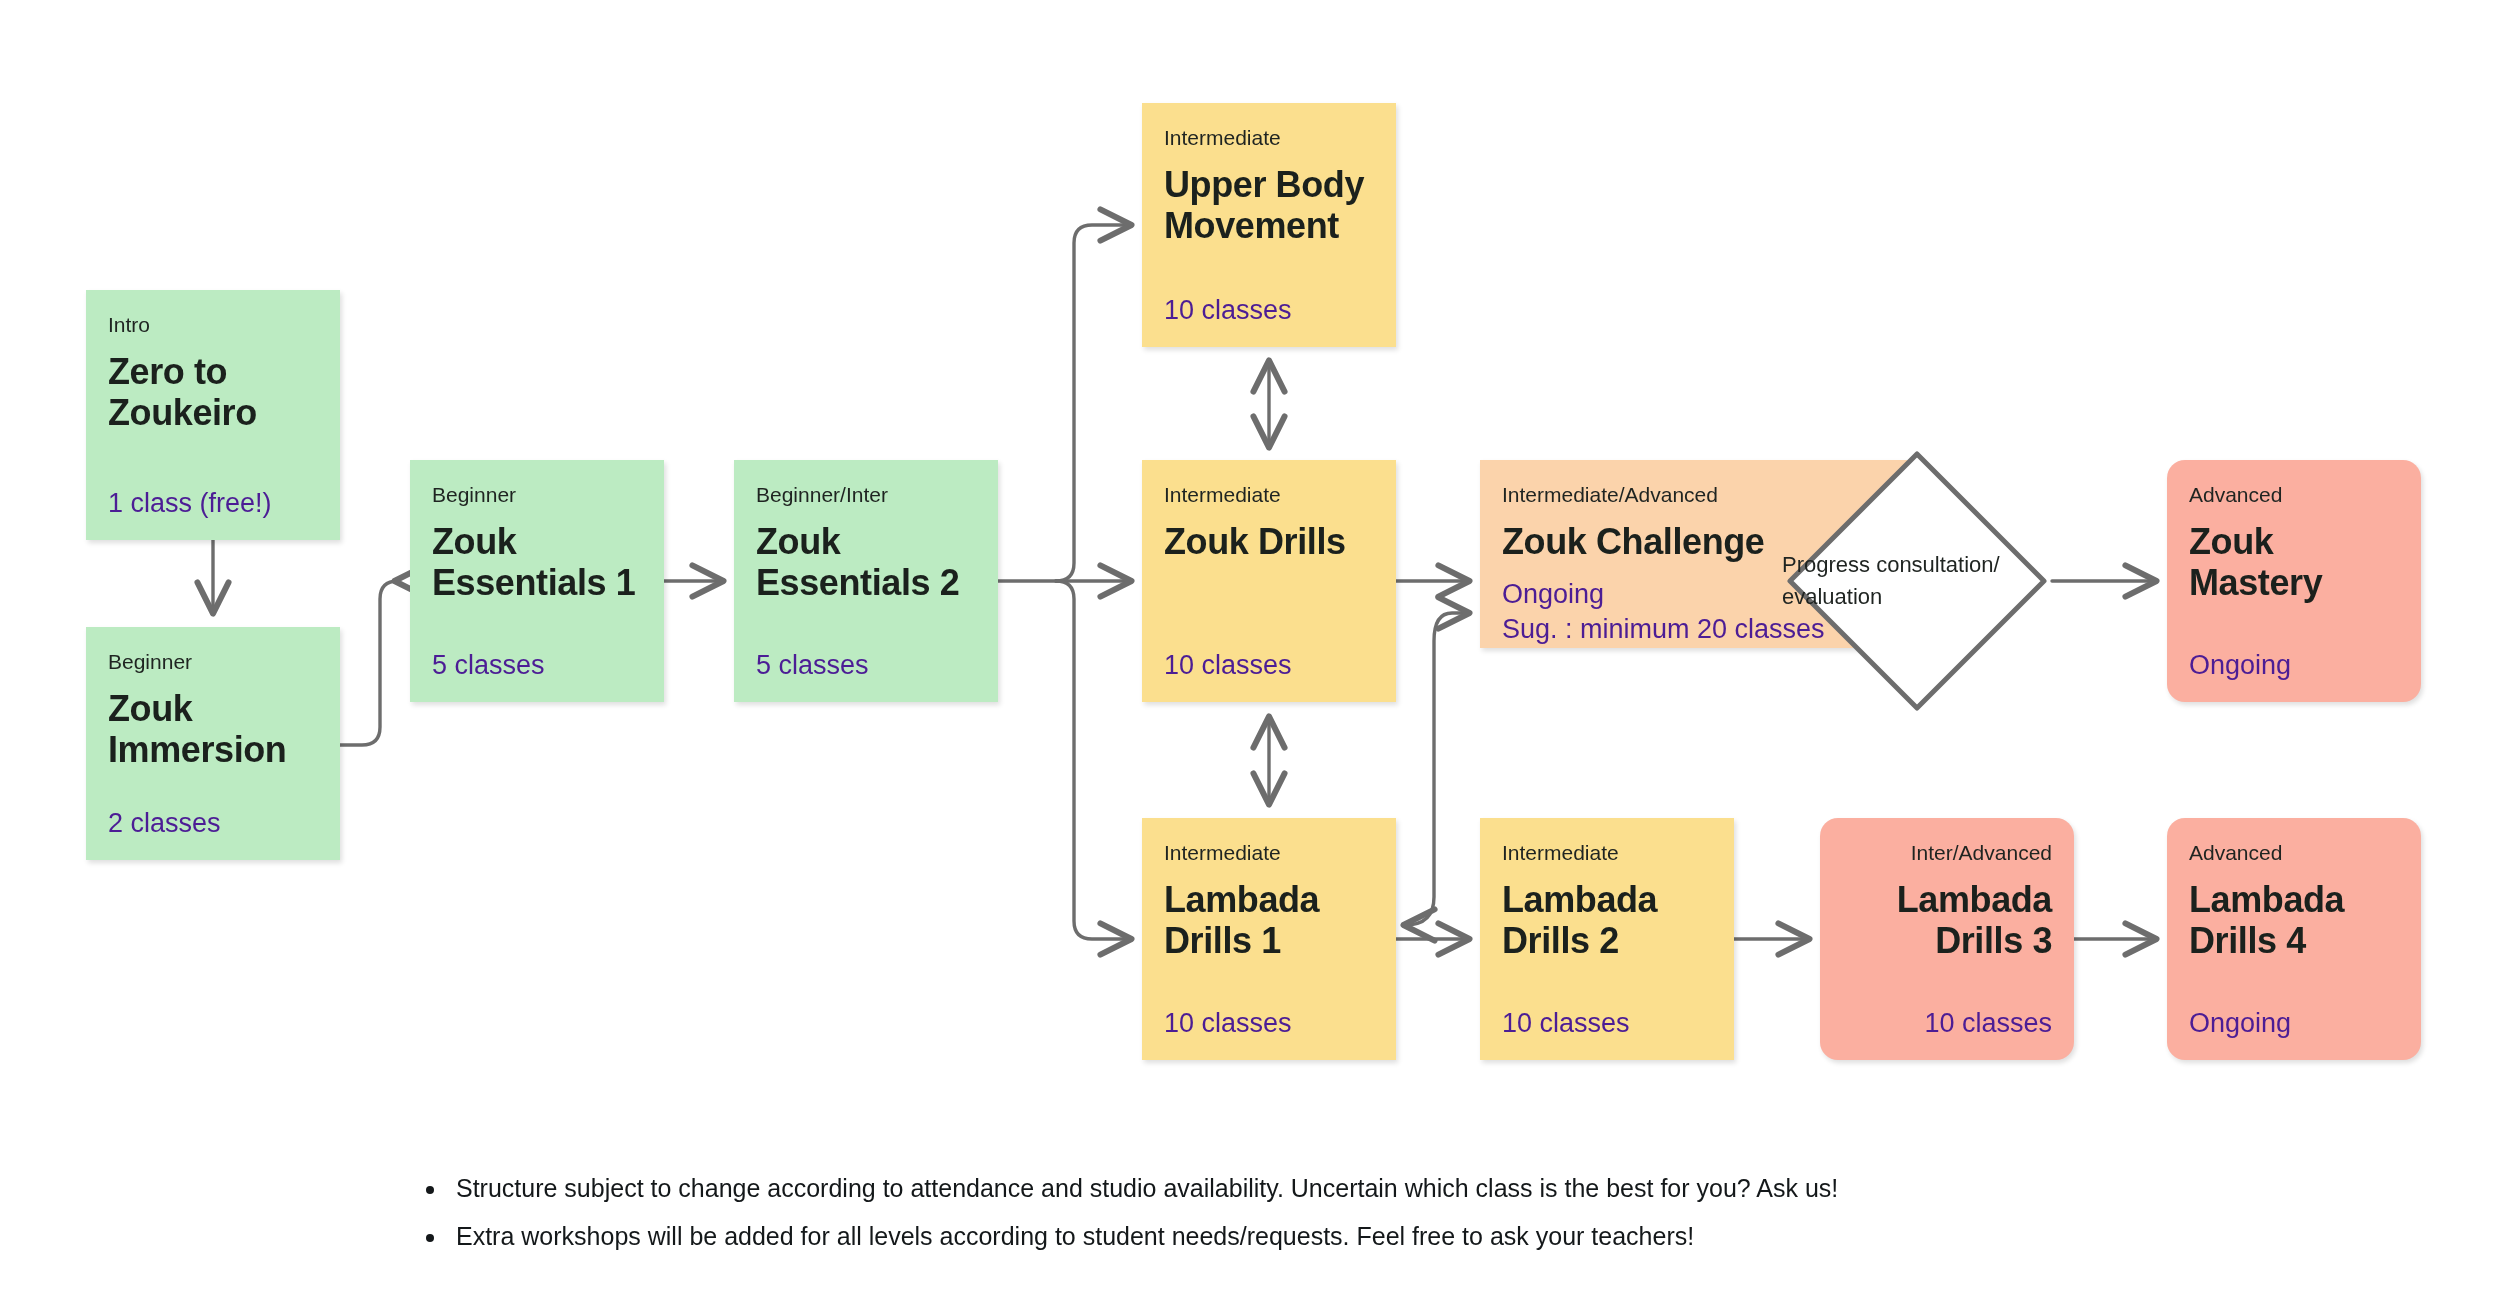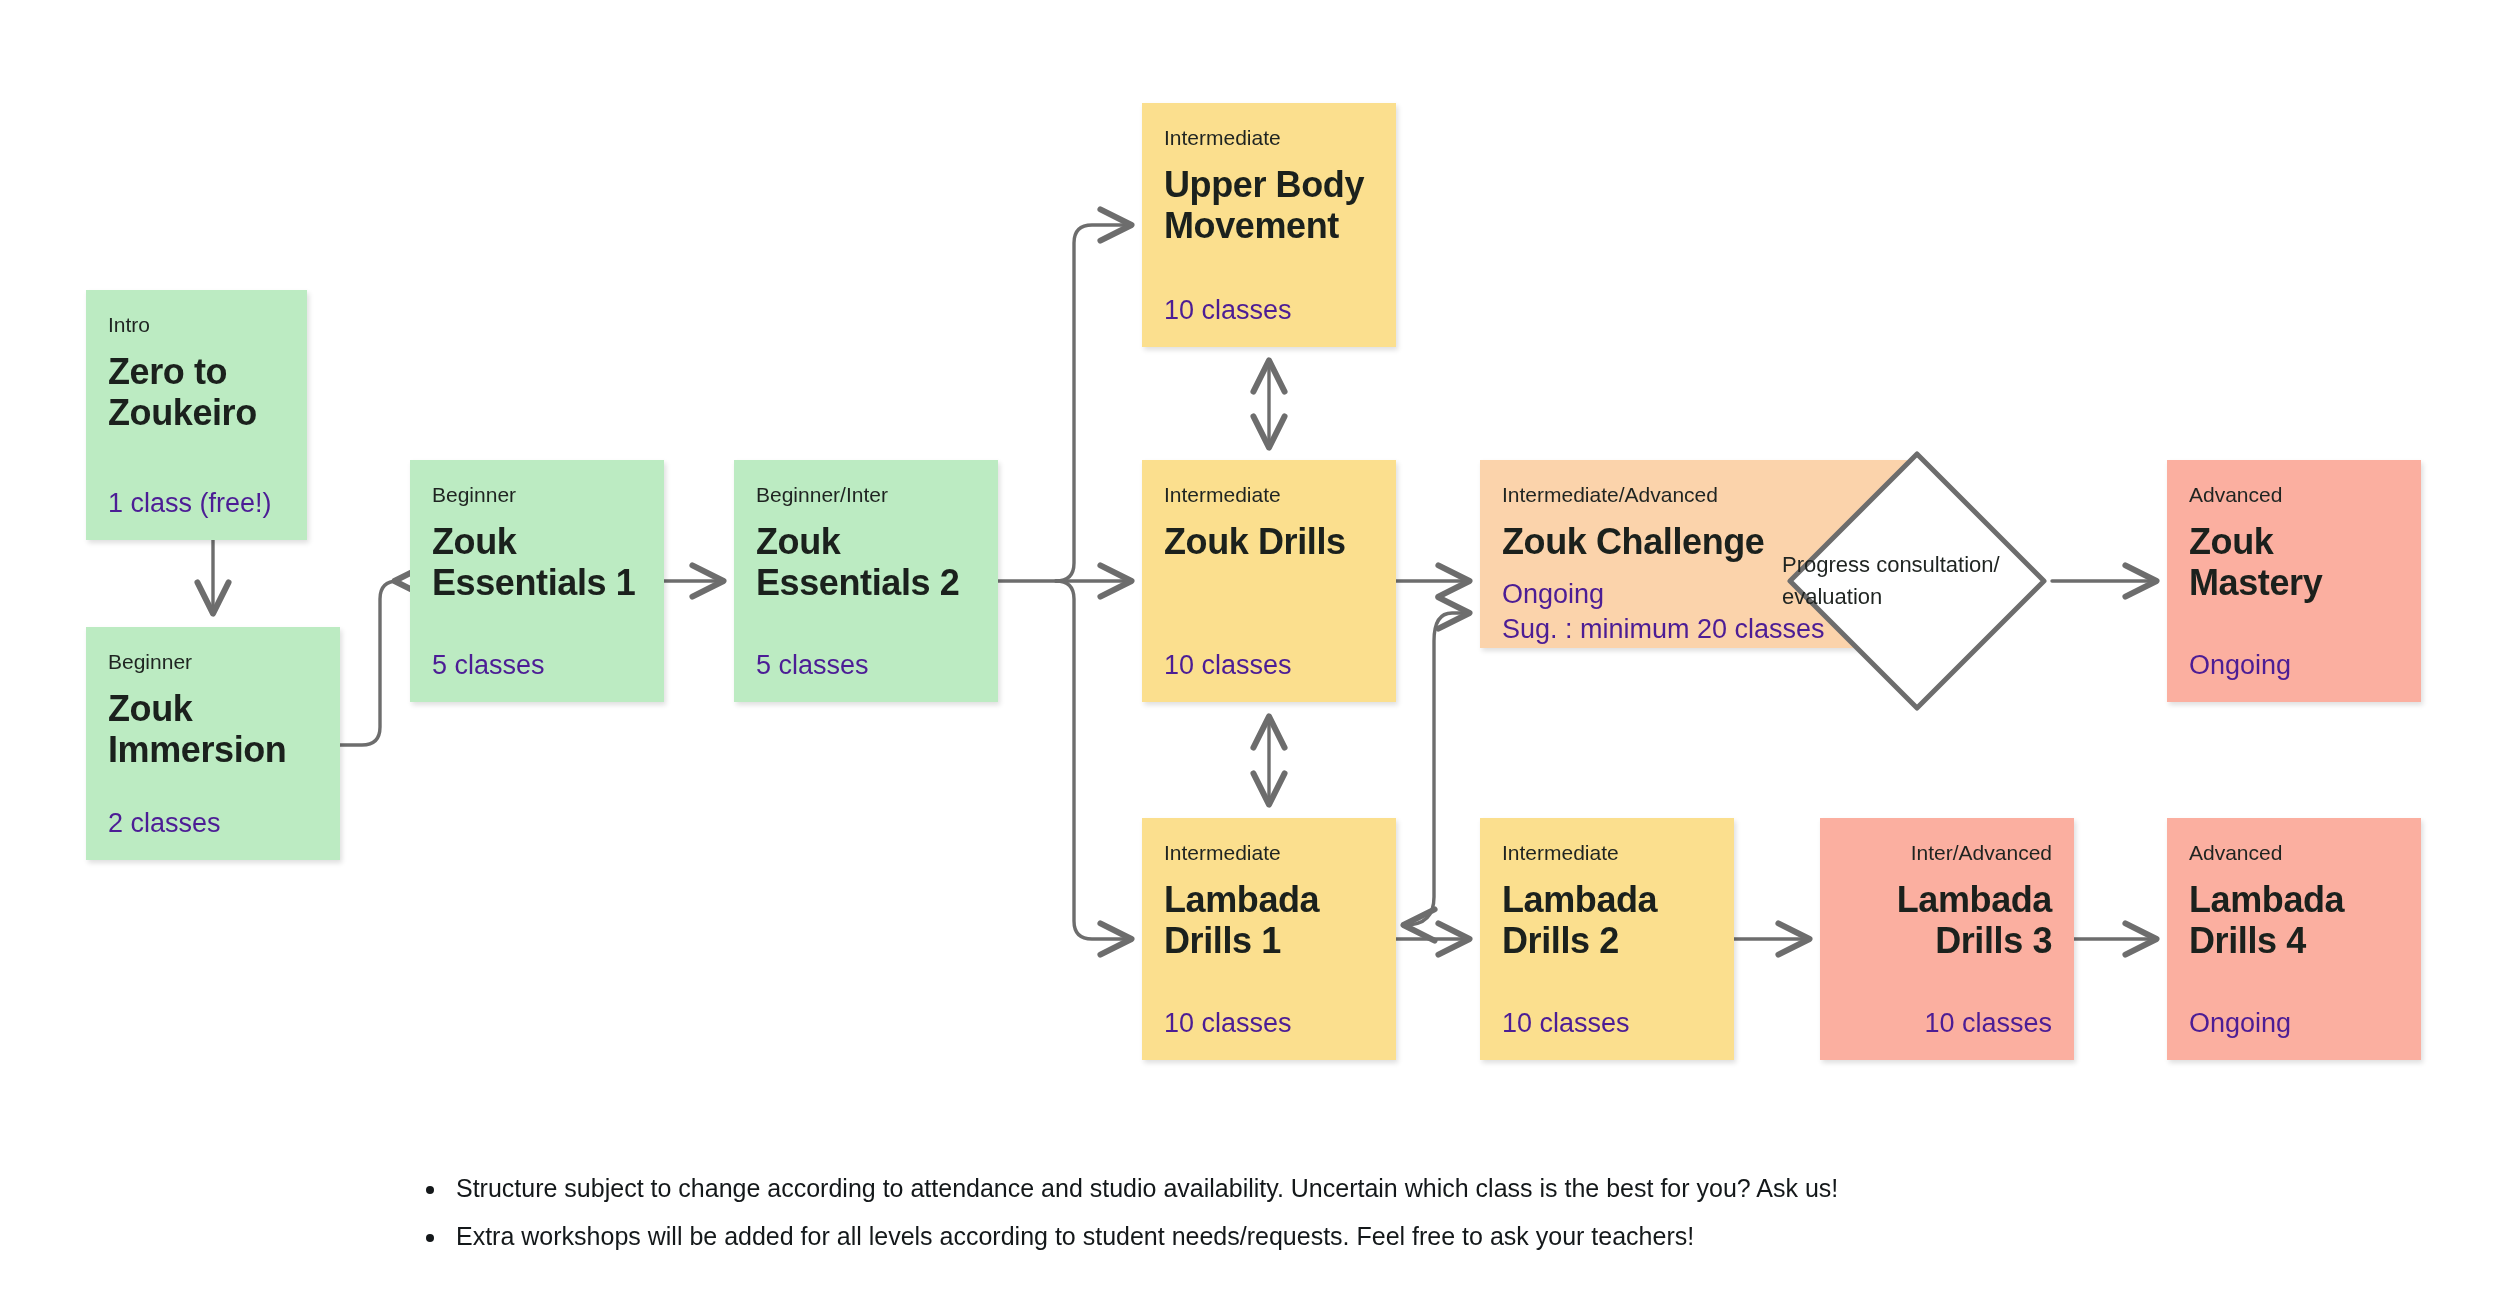--- a/index.html
+++ b/index.html
@@ -63,24 +63,24 @@
     line-height: 1.32;
     font-weight: 400;
     color: #4c1d95;
     margin-top: auto;
   }
   .node .meta .meta-line { display: block; }
 
   .green  { background: #bcebc2; }
   .yellow { background: #fbdf8e; }
   .orange { background: #fbd3ab; }
-  .salmon { background: #fbafa0; }
+  .salmon { background: #fbafa0; border-radius: 18px; }
 
   
-  #n-zero       { left: 86px;   top: 290px;  width: 221px;  height: 250px; justify-content: center; }
+  #n-zero       { left: 86px;   top: 290px;  width: 254px;  height: 250px; justify-content: center; }
   #n-immersion  { left: 86px;   top: 627px;  width: 254px;  height: 233px; }
   #n-ess1       { left: 410px;  top: 460px;  width: 254px;  height: 242px; }
   #n-ess2       { left: 734px;  top: 460px;  width: 264px;  height: 242px; }
   #n-upper      { left: 1142px; top: 103px;  width: 254px;  height: 244px; }
   #n-inter      { left: 1142px; top: 460px;  width: 254px;  height: 242px; }
   #n-challenge  { left: 1480px; top: 460px;  width: 427px;  height: 188px; }
   #n-mastery    { left: 2167px; top: 460px;  width: 254px;  height: 242px; }
   #n-ld1        { left: 1142px; top: 818px;  width: 254px;  height: 242px; }
   #n-ld2        { left: 1480px; top: 818px;  width: 254px;  height: 242px; }
   #n-ld3        { left: 1820px; top: 818px;  width: 254px;  height: 242px; text-align: right; }

